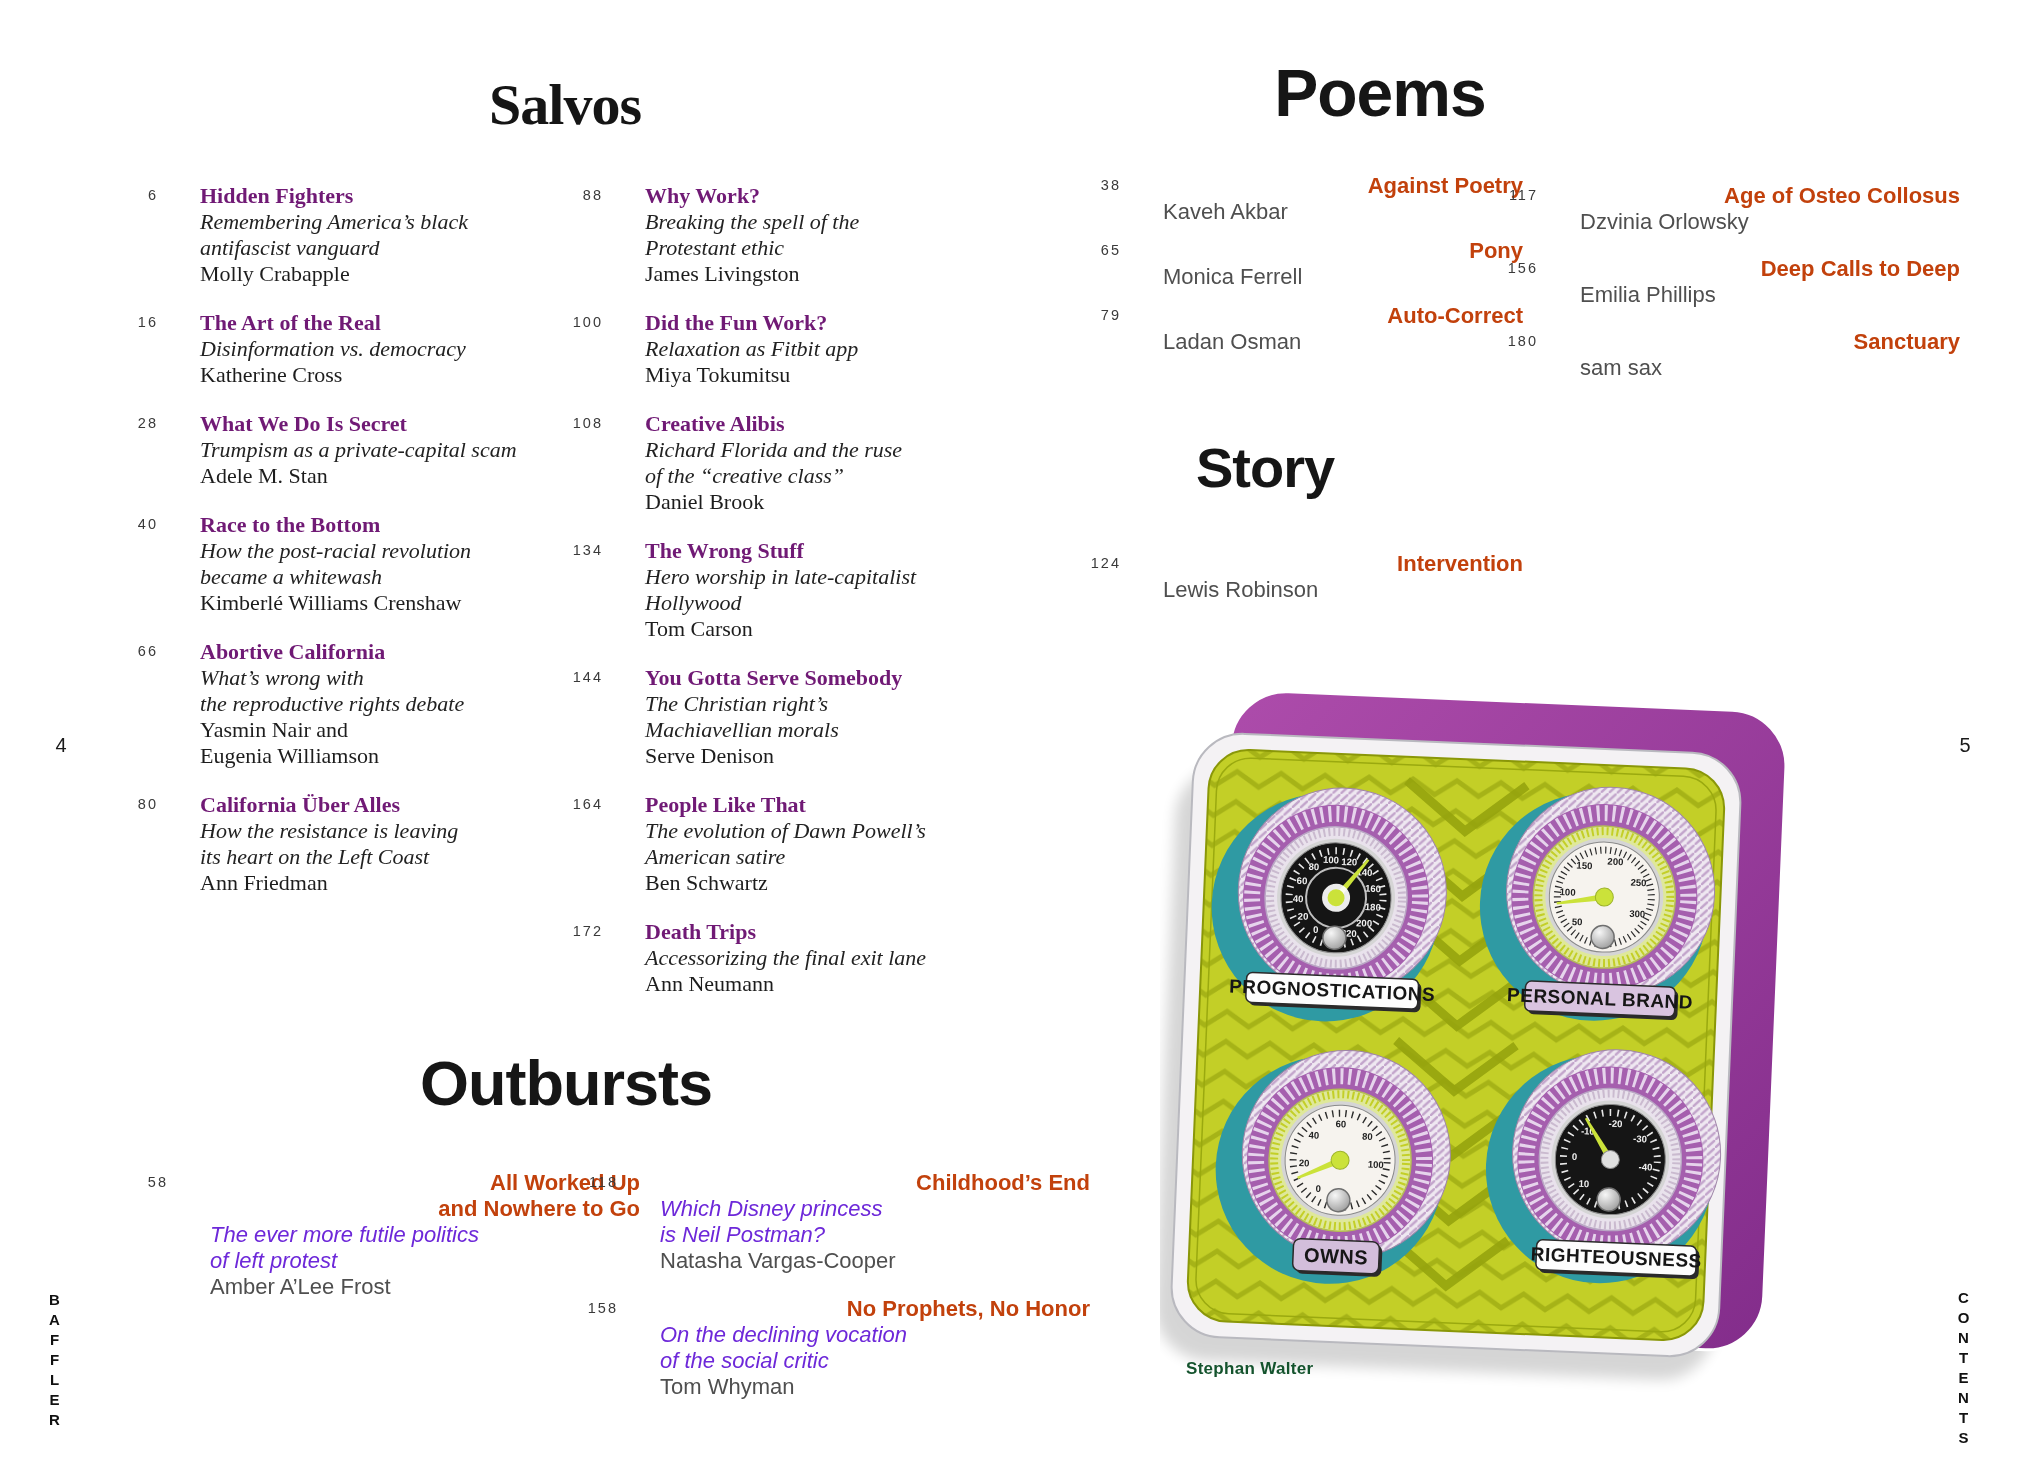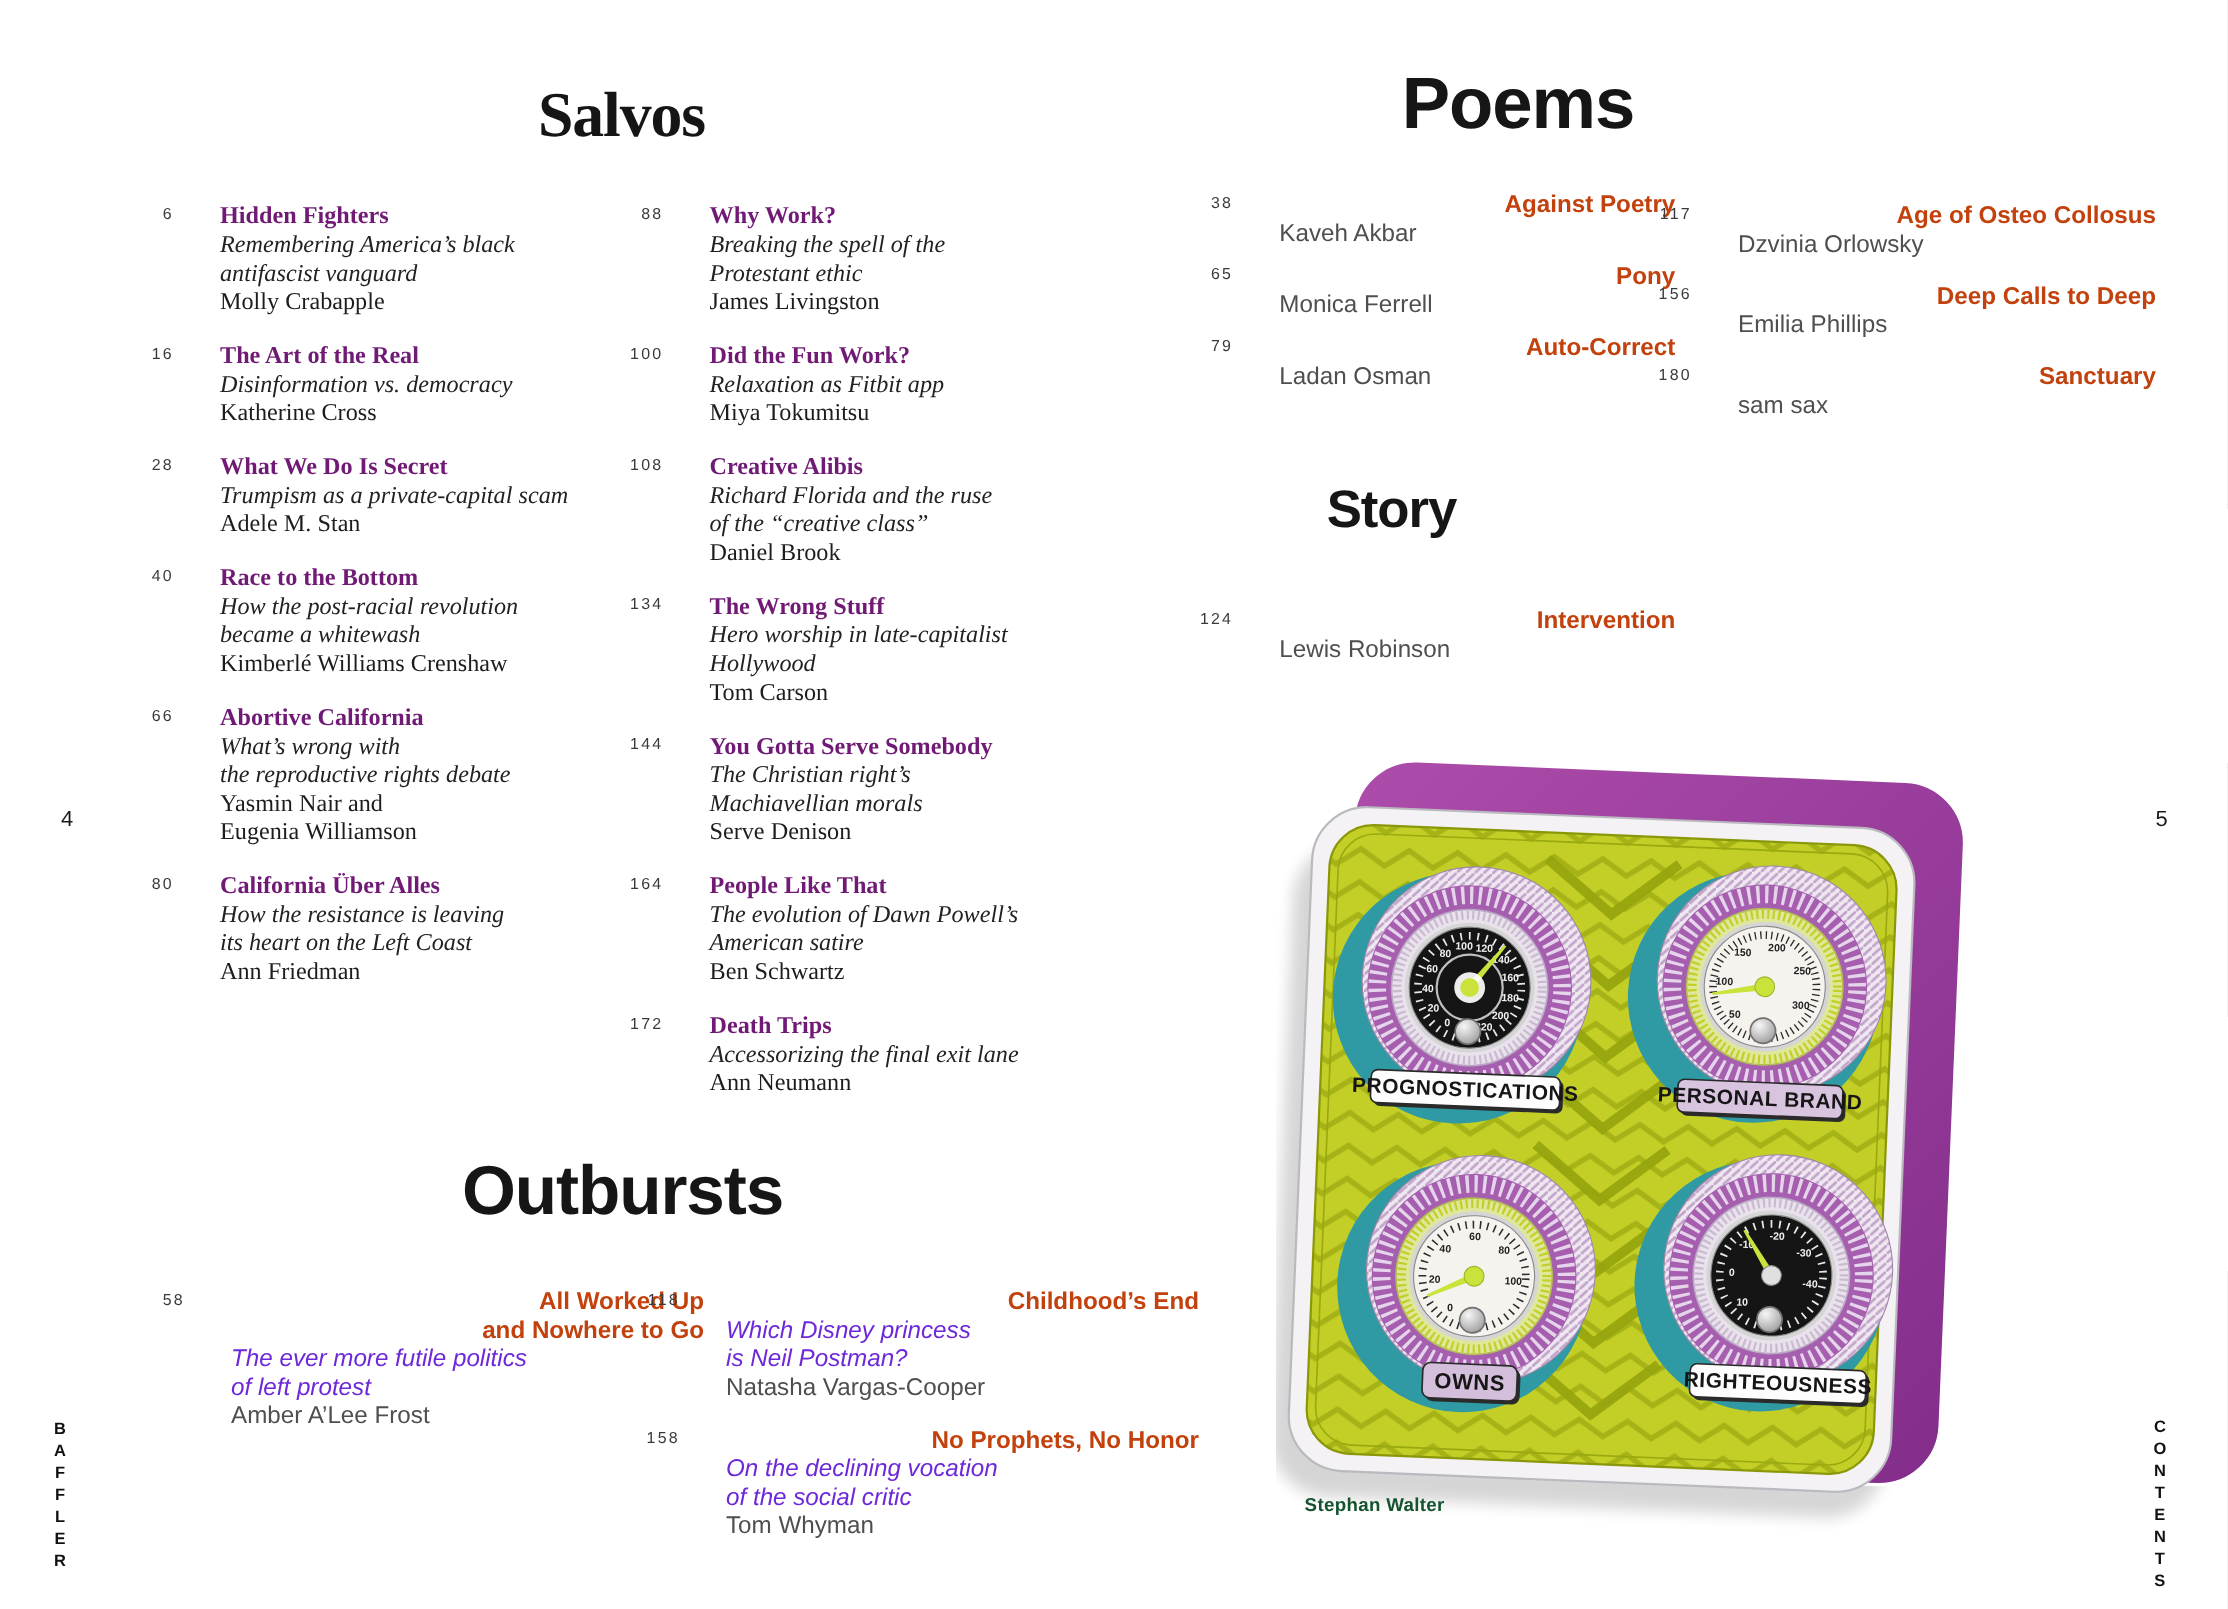--- a/index.html
+++ b/index.html
@@ -214,21 +214,21 @@
       <div class="t">Deep Calls to Deep</div>
       <div class="a">Emilia Phillips</div>
     </div>
     <div class="entry gap21">
       <div class="num">180</div>
       <div class="t">Sanctuary</div>
       <div class="a">sam sax</div>
     </div>
   </div>
 
-  <div class="abs h-sans" style="left:1065px;top:440px;width:400px;font-size:48px;">Story</div>
+  <div class="abs h-sans" style="left:1065px;top:440px;width:400px;font-size:56px;">Story</div>
 
   <div class="col sans" style="left:1163px;top:551px;width:360px;">
     <div class="entry">
       <div class="num">124</div>
       <div class="t">Intervention</div>
       <div class="a">Lewis Robinson</div>
     </div>
   </div>
 
   <svg class="abs" style="left:1160px;top:683px;" width="665" height="720" viewBox="0 0 665 720">

